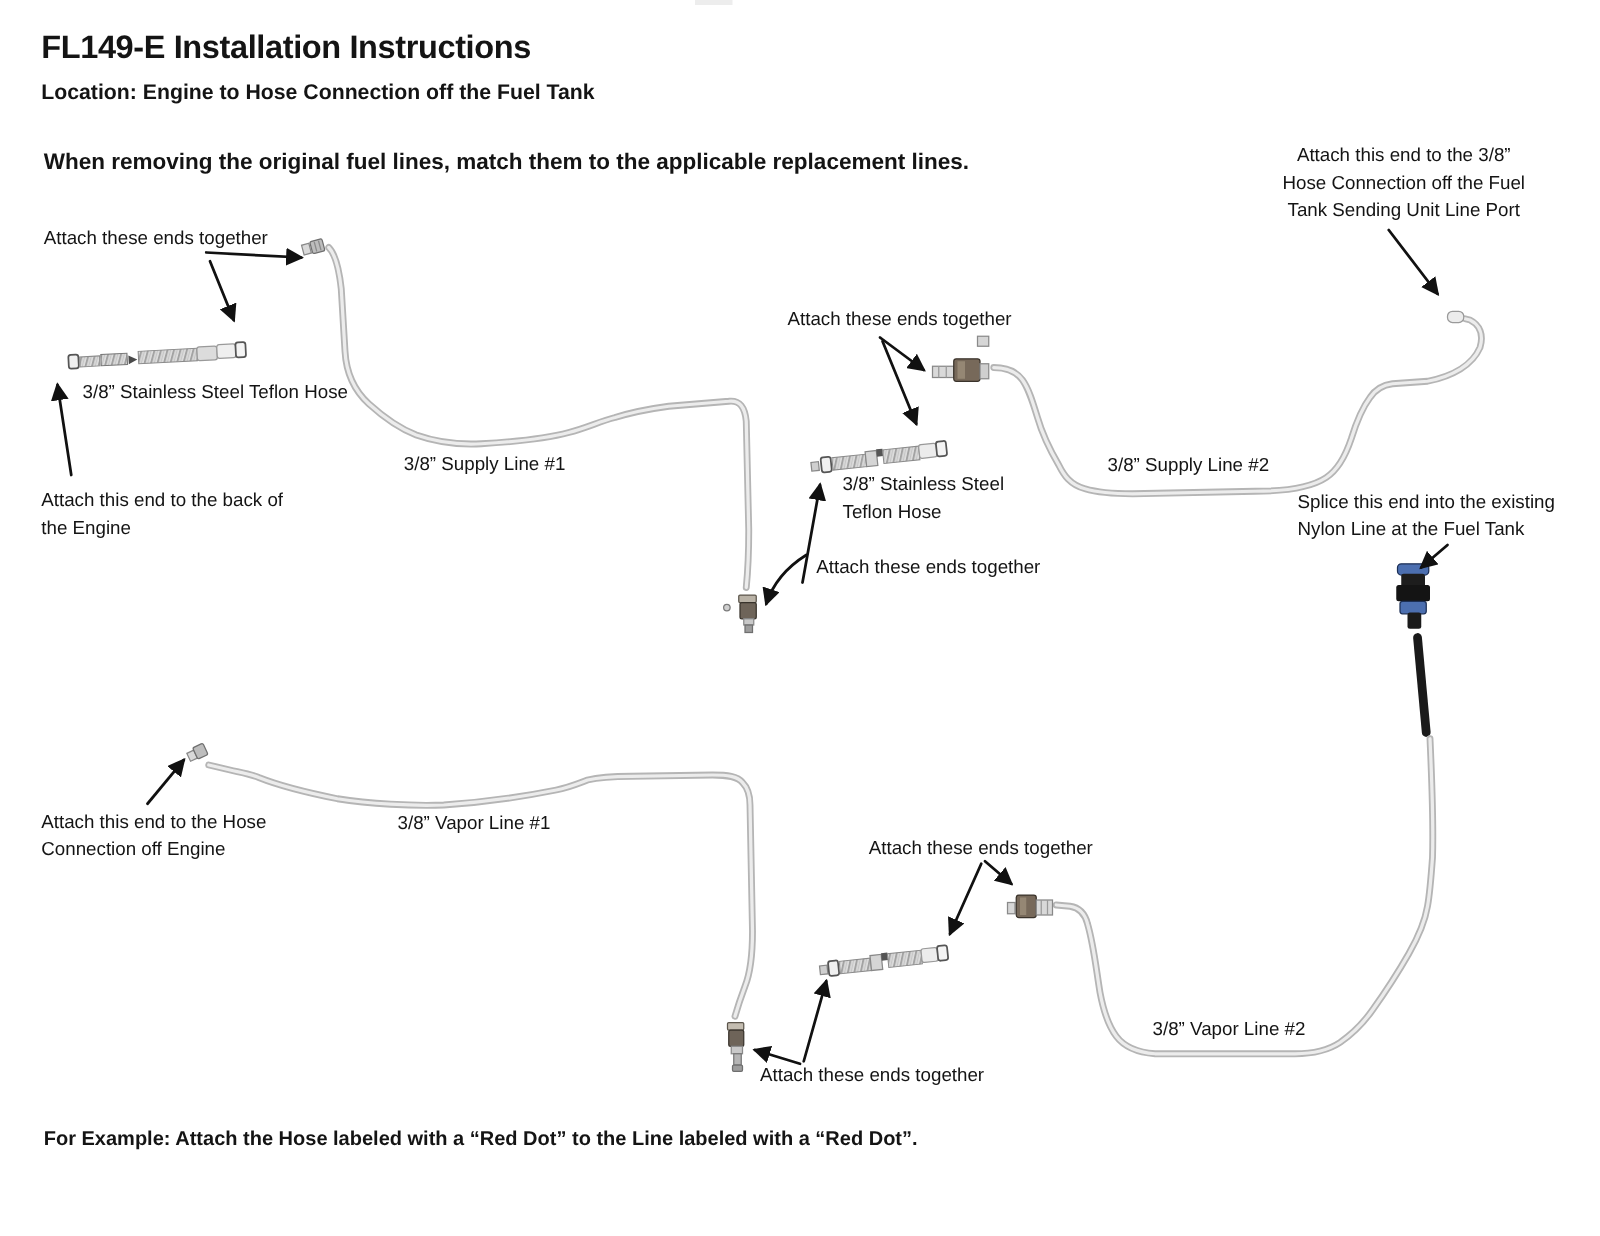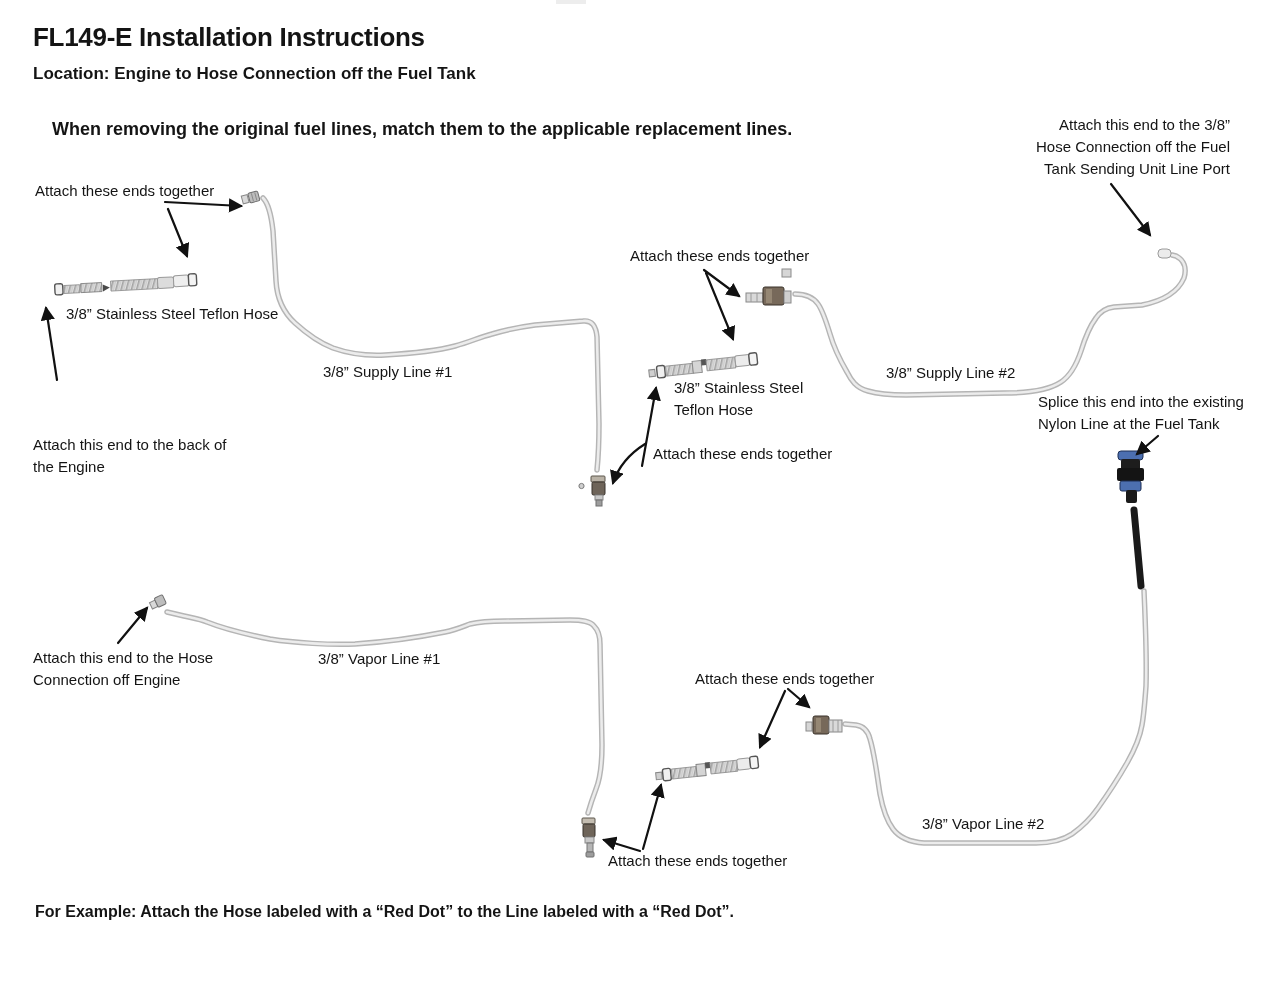--- a/index.html
+++ b/index.html
@@ -3,24 +3,24 @@
 <meta charset="utf-8">
 <style>
   html,body{margin:0;padding:0;background:#fff;}
   #page{
     position:relative;width:1280px;height:959px;background:#ffffff;overflow:hidden;
     font-family:"Liberation Sans",sans-serif;color:#141414;
   }
   .abs{position:absolute;white-space:nowrap;}
   .title{font-size:26px;font-weight:bold;letter-spacing:-0.3px;}
   .subtitle{font-size:17px;font-weight:bold;text-align:right;}
-  .intro{font-size:18px;font-weight:bold;margin-left:17px;}
+  .intro{font-size:18px;font-weight:bold;}
   .lbl{font-size:15px;line-height:22px;}
   .note{font-size:16px;font-weight:bold;line-height:23px;}
-  .center{text-align:right;}
+  .center{text-align:center;}
   svg{position:absolute;left:0;top:0;}
   .tube-base{fill:none;stroke:var(--tube,#b5b5b5);stroke-width:5.5;stroke-linecap:round;stroke-linejoin:round;}
   .tube-hi{fill:none;stroke:var(--tube-hi,#ececec);stroke-width:2.6;stroke-linecap:round;stroke-linejoin:round;}
   .nylon{fill:none;stroke:var(--nylon,#1a1a1a);stroke-width:7;stroke-linecap:round;}
   .arrow{fill:none;stroke:var(--arrow,#111);stroke-width:2.2;stroke-linecap:round;}
 </style>
 </head>
 <body>
 
 <div id="page" style="--tube: #b5b5b5; --tube-hi: #ececec; --nylon: #1a1a1a; --arrow: #111111;">
@@ -160,21 +160,21 @@
       <line class="arrow" x1="643" y1="849" x2="661" y2="785" marker-end="url(#ah)"></line>
     </g>
   </svg>
 
   <div class="abs title" style="left:33px;top:22px;">FL149-E Installation Instructions</div>
   <div class="abs subtitle" style="left:33px;top:64px;">Location: Engine to Hose Connection off the Fuel Tank</div>
   <div class="abs intro" style="left:35px;top:119px;">When removing the original fuel lines, match them to the applicable replacement lines.</div>
 
   <div class="abs lbl" style="left:35px;top:180px;">Attach these ends together</div>
   <div class="abs lbl" style="left:66px;top:303px;">3/8” Stainless Steel Teflon Hose</div>
-  <div class="abs" style="left:33px;top:390px;margin-top:44px;">
+  <div class="abs" style="left:33px;top:390px;">
     <div class="lbl">Attach this end to the back of</div>
     <div class="lbl">the Engine</div>
   </div>
   <div class="abs lbl" style="left:323px;top:361px;">3/8” Supply Line #1</div>
 
   <div class="abs lbl" style="left:630px;top:245px;">Attach these ends together</div>
   <div class="abs" style="left:674px;top:377px;">
     <div class="lbl">3/8” Stainless Steel</div>
     <div class="lbl">Teflon Hose</div>
   </div>

